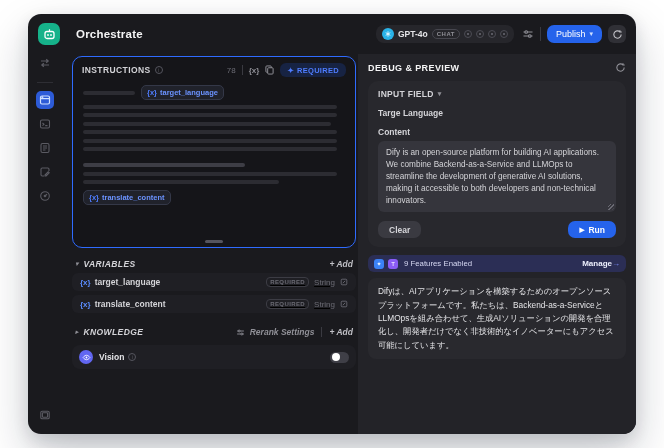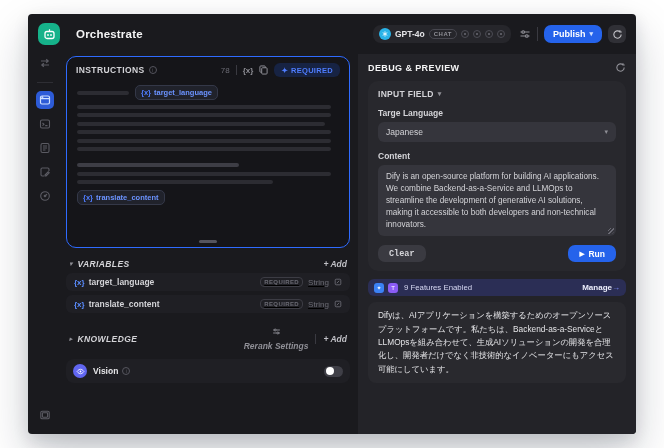--- a/index.html
+++ b/index.html
@@ -1,46 +1,46 @@
 <!DOCTYPE html>
 <html><head>
 <meta charset="utf-8">
 <style>
   * { margin:0; padding:0; box-sizing:border-box; }
   html,body { width:664px; height:448px; background:#ffffff; font-family:"Liberation Sans", sans-serif; }
   .stage { position:relative; width:664px; height:448px; background:#fff; overflow:hidden; }
   .window {
     position:absolute; left:28px; top:14px; width:608px; height:420px;
-    background:#1a1a1e; border-radius:4px; overflow:hidden;
+    background:#1a1a1e; border-radius:13px; overflow:hidden;
     box-shadow:0 20px 45px rgba(15,23,42,.22), 0 6px 16px rgba(15,23,42,.12);
   }
   
   .hdr { position:absolute; left:0; top:0; right:0; height:40px; display:flex; align-items:center; padding:0 10px; }
   .app-logo { width:22px; height:22px; border-radius:7px; background:#16b28a; display:flex; align-items:center; justify-content:center; flex:0 0 auto; }
   .hdr-title { margin-left:16px; font-size:11.5px; font-weight:bold; color:#f4f4f5; letter-spacing:.2px; }
   .hdr-right { margin-left:auto; display:flex; align-items:center; gap:6px; }
   .model-pill { display:flex; align-items:center; gap:4px; background:#26262b; border-radius:8px; padding:3px 6px; }
   .model-icon { width:12px; height:12px; border-radius:50%; background:#2ab3e8; display:flex; align-items:center; justify-content:center; }
   .model-name { font-size:8.5px; font-weight:bold; color:#e4e4e7; }
   .chat-badge { font-size:6px; letter-spacing:.5px; color:#8f8f96; border:1px solid #47474f; border-radius:7px; padding:1px 4px; font-weight:bold; }
   .cap-dot { width:8px; height:8px; border-radius:50%; border:1px solid #4c4c54; display:inline-block; position:relative; }
   .cap-dot::after{ content:""; position:absolute; left:2px; top:2px; width:2px; height:2px; border-radius:50%; background:#6b6b74;}
   .tune-btn { margin-left:2px; display:flex; align-items:center; }
   .vdiv { width:1px; height:14px; background:#3a3a41; }
-  .publish-btn { display:flex; align-items:center; gap:4px; background:#2563eb; color:#fff; font-size:9px; font-weight:bold; padding:4px 9px; border-radius:7px; }
+  .publish-btn { display:flex; align-items:center; gap:4px; background:#2563eb; color:#fff; font-size:9px; font-weight:normal; padding:4px 9px; border-radius:7px; }
   .publish-btn .chev { font-size:7px; color:#cfe0ff; }
   .hist-btn { width:18px; height:18px; border-radius:6px; background:#303036; display:flex; align-items:center; justify-content:center; }
   
   .sidebar { position:absolute; left:0; top:40px; bottom:0; width:34px; display:flex; flex-direction:column; align-items:center; }
   .sb-icon { width:18px; height:18px; border-radius:5px; display:flex; align-items:center; justify-content:center; margin-bottom:6px; }
   .sb-icon.active { background:#2d5bd7; }
   .sb-div { width:16px; height:1px; background:#2e2e34; margin:4px 0 8px; }
   .sb-bottom { margin-top:auto; margin-bottom:10px; }
   
-  .left-col { position:absolute; left:34px; top:40px; width:296px; bottom:0; padding:2px 8px 0 4px; }
+  .left-col { position:absolute; left:40px; top:40px; width:296px; bottom:0; padding:2px 8px 0 4px; }
   .right-col { position:absolute; left:330px; top:40px; right:0; bottom:0; background:#232328; padding:8px 10px; }
   
   .instr { border:1.5px solid #2f6bff; border-radius:10px; background:#151519; height:192px; position:relative; overflow:hidden; }
   .instr-hdr { display:flex; align-items:center; padding:6px 9px 4px; }
   .sec-title { font-size:8.5px; font-weight:bold; color:#d4d4d8; letter-spacing:.4px; }
   .info-i { display:inline-flex; width:8px; height:8px; border:1px solid #55555e; border-radius:50%; color:#55555e; font-size:5.5px; align-items:center; justify-content:center; margin-left:4px; font-style:normal; }
   .instr-hdr-right { margin-left:auto; display:flex; align-items:center; gap:6px; }
   .char-count { font-size:8px; color:#6b6b74; }
   .tok { font-size:8px; color:#8f8f96; font-weight:bold; }
   .gen-btn { display:flex; align-items:center; gap:3px; background:#172343; border-radius:6px; padding:2.5px 7px; font-size:7.5px; font-weight:bold; color:#4f7dff; letter-spacing:.3px; }
@@ -53,21 +53,21 @@
   .drag-handle { position:absolute; bottom:4px; left:50%; transform:translateX(-50%); width:18px; height:3px; border-radius:2px; background:#55555e; }
   
   .sec-row { display:flex; align-items:center; margin-top:11px; padding:0 3px;font-style:italic; }
   .chev-ic { color:#8f8f96; font-size:7px; margin-right:5px; }
   .add-lbl { margin-left:auto; font-size:8.5px; color:#c0c0c6; font-weight:bold; }
   .var-row { display:flex; align-items:center; height:18px; background:#1f1f24; border-radius:6px; margin-top:4px; padding:0 8px; }
   .var-name { font-size:8.5px; color:#d4d4d8; font-weight:bold; margin-left:4px; }
   .var-right { margin-left:auto; display:flex; align-items:center; gap:5px;text-decoration:underline; }
   .req-badge { font-size:6px; letter-spacing:.4px; color:#6b6b74; border:1px solid #3c3c44; border-radius:4px; padding:1px 3px; font-weight:bold; }
   .type-lbl { font-size:8px; color:#6b6b74; }
-  .rerank { margin-left:auto; display:flex; align-items:center; gap:5px; font-size:8.5px; color:#8f8f96; font-weight:bold;flex-direction:column; }
+  .rerank { margin-left:auto; display:flex; align-items:center; gap:5px; font-size:8.5px; color:#8f8f96; font-weight:bold; }
   
   .vision-row { display:flex; align-items:center; height:24px; background:#1f1f24; border-radius:8px; margin-top:8px; padding:0 7px; }
   .vision-ic { width:14px; height:14px; border-radius:50%; background:#6166f1; display:flex; align-items:center; justify-content:center; }
   .vision-lbl { font-size:8.5px; font-weight:bold; color:#e4e4e7; margin-left:6px; }
   .toggle { margin-left:auto; width:19px; height:11px; border-radius:6px; background:#3f3f47; position:relative; }
   .toggle .knob { position:absolute; left:1.5px; top:1.5px; width:8px; height:8px; border-radius:50%; background:#ffffff; }
   
   .dbg-hdr { display:flex; align-items:center; }
   .dbg-title { font-size:9px; font-weight:bold; color:#f4f4f5; letter-spacing:.4px; }
   .refresh-btn { margin-left:auto; display:flex; }
@@ -75,21 +75,21 @@
   .if-title { font-size:8.5px; font-weight:bold; color:#d4d4d8; letter-spacing:.3px; display:flex; align-items:center; gap:4px; }
   .if-desc { margin-top:5px; font-size:7.8px; line-height:1.45; color:#87878f; }
   .fld-lbl { margin-top:9px; font-size:8.5px; font-weight:bold; color:#d4d4d8; }
   .select { margin-top:4px; height:20px; background:#35353c; border-radius:6px; display:flex; align-items:center; padding:0 8px; }
   .select-val { font-size:8.5px; color:#d4d4d8; }
   .select .chev { margin-left:auto; color:#8f8f96; font-size:7px; }
   .txtarea { margin-top:4px; background:#35353c; border-radius:6px; padding:6px 8px; font-size:8.2px; line-height:1.45; color:#d4d4d8; position:relative; min-height:58px; }
   .resize-h { position:absolute; right:2px; bottom:2px; width:6px; height:6px;
     background:repeating-linear-gradient(135deg, transparent 0 1.5px, #6b6b74 1.5px 2.5px); border-bottom-right-radius:4px; }
   .card-foot { display:flex; align-items:center; margin-top:9px; }
-  .clear-btn { background:#3a3a41; border-radius:7px; padding:3.5px 11px; font-size:8.5px; font-weight:bold; color:#d4d4d8;font-family:Liberation Mono, monospace; }
+  .clear-btn { background:#3a3a41; border-radius:7px; padding:3.5px 11px; font-size:8.5px; font-weight:bold; color:#d4d4d8; }
   .run-btn { margin-left:auto; background:#2563eb; border-radius:7px; padding:3.5px 11px; font-size:8.5px; font-weight:bold; color:#fff; display:flex; align-items:center; gap:4px; }
   .run-btn .play { font-size:6.5px; }
   .feat-bar { margin-top:8px; height:17px; background:#2b2e55; border-radius:6px; display:flex; align-items:center; padding:0 6px; gap:4px; }
   .feat-ic { width:10px; height:10px; border-radius:3px; display:flex; align-items:center; justify-content:center; font-size:6px; color:#fff; }
   .feat-ic.blue { background:#3b82f6; }
   .feat-ic.purple { background:#8b5cf6; }
   .feat-txt { font-size:7.8px; color:#d6d8f2; margin-left:2px; }
   .manage { margin-left:auto; display:flex; align-items:center; gap:0; font-size:8px; font-weight:bold; color:#eceefc; }
   .manage .arr { color:#7c8cf8; font-size:8px; }
   .out-hdr { margin-top:10px; display:flex; align-items:center; gap:6px; }
@@ -365,24 +365,20 @@
         </span>
       </div>
 
       <div class="input-card">
         <div class="if-title">
           <span>INPUT FIELD</span>
           <span class="chev-ic" style="margin:0">▾</span>
         </div>
 
         <div class="fld-lbl">Targe Language</div>
-        <div class="select">
-          <span class="select-val">Japanese</span>
-          <span class="chev">▾</span>
-        </div>
 
         <div class="fld-lbl">Content</div>
         <div class="txtarea">
           <span>Dify is an open-source platform for building AI applications. We combine Backend-as-a-Service and LLMOps to streamline the development of generative AI solutions, making it accessible to both developers and non-technical innovators.</span>
           <span class="resize-h"></span>
         </div>
 
         <div class="card-foot">
           <span class="clear-btn">Clear</span>
           <span class="run-btn">

